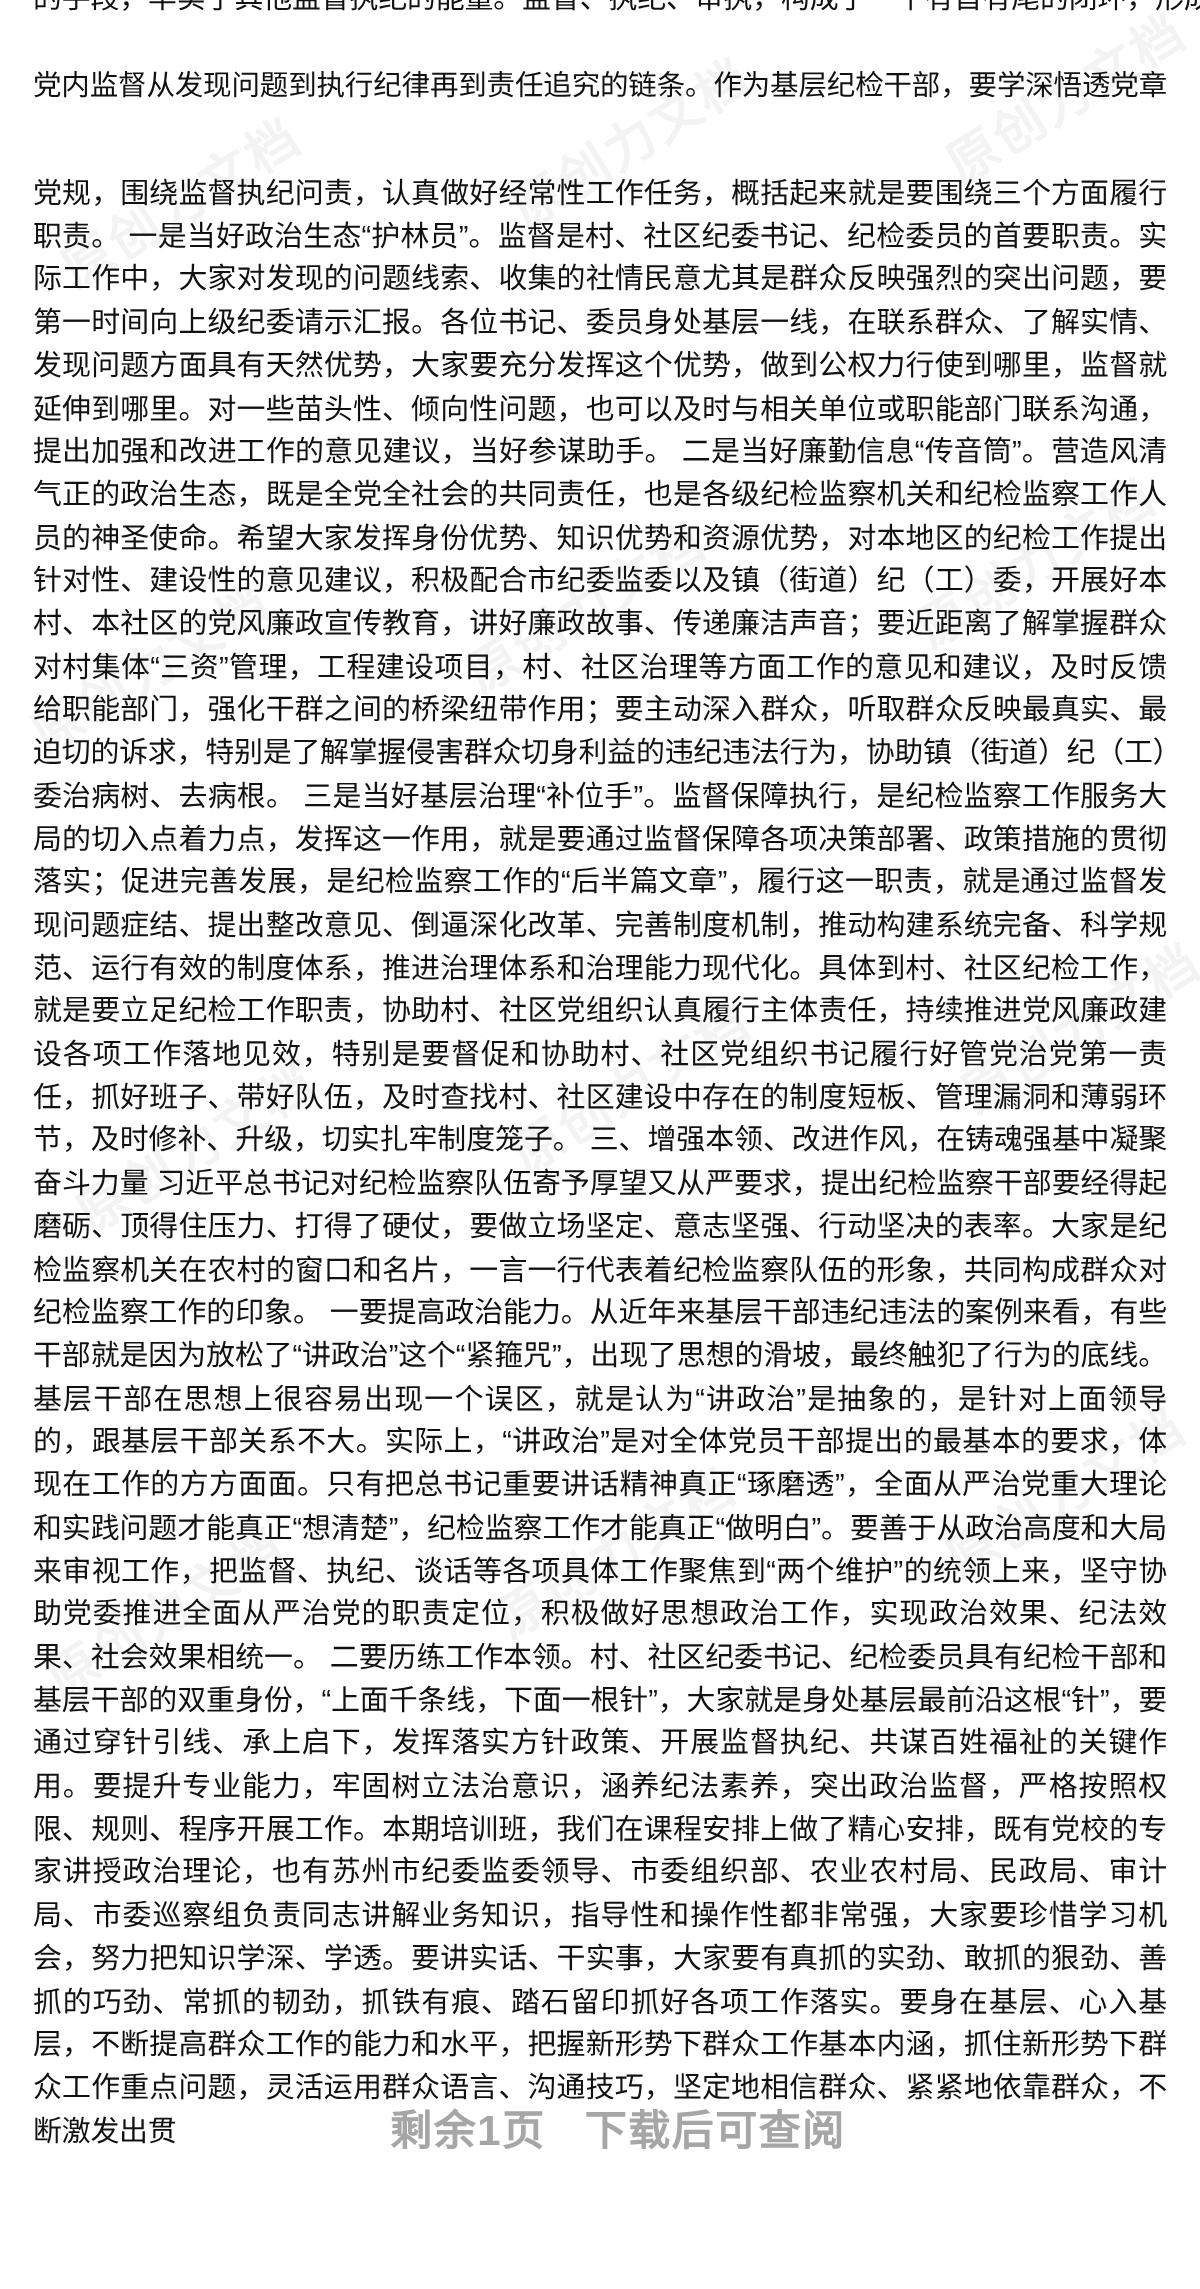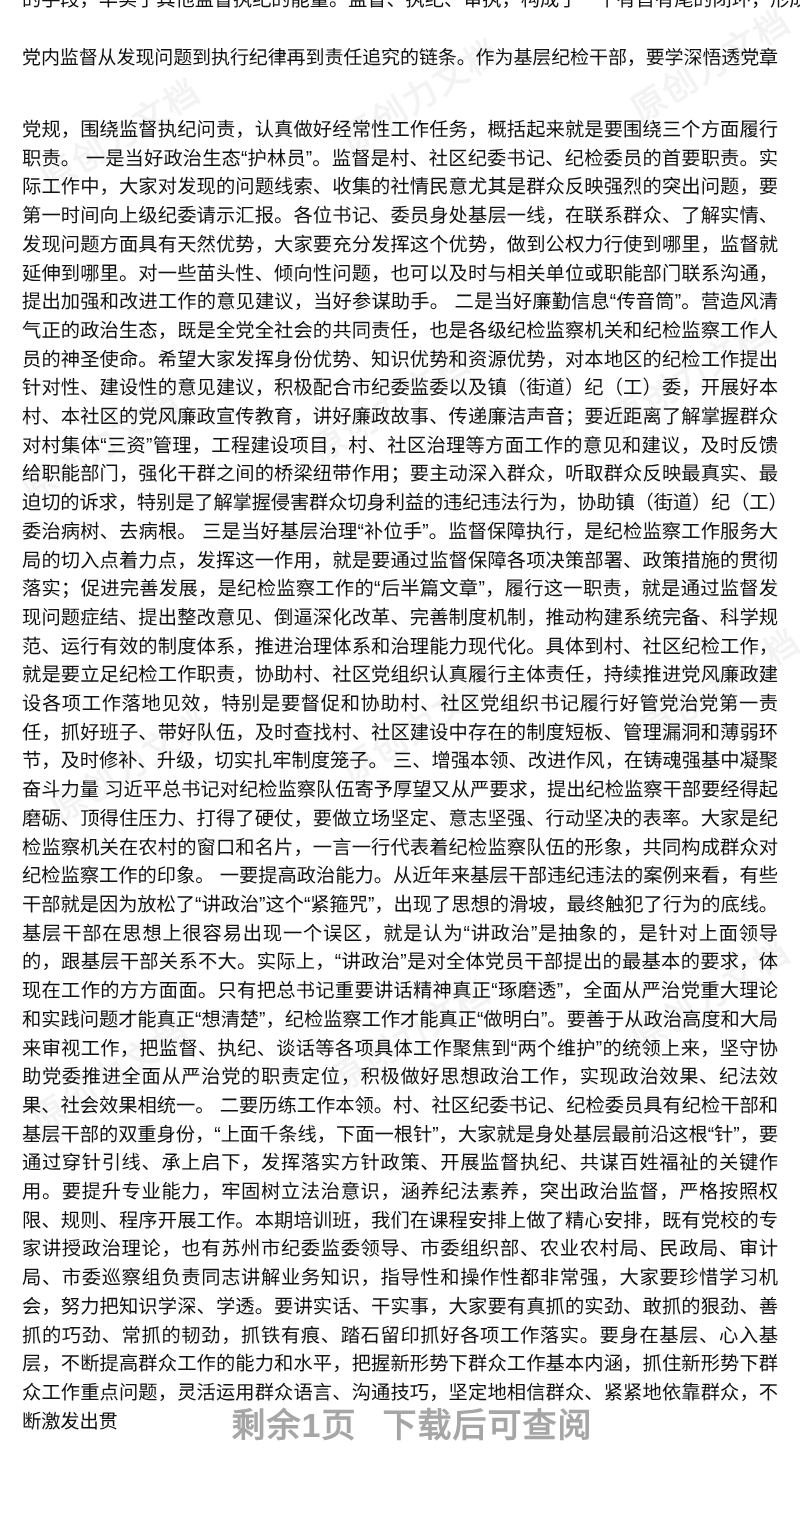--- a/index.html
+++ b/index.html
@@ -104,21 +104,21 @@
   .footer {
     position: absolute;
     left: 0;
     top: 1398px;
     width: 800px;
     text-align: center;
     z-index: 2;
   }
   .footer-text {
     display: inline-block;
-    font-size: 34px;
+    font-size: 28px;
     font-weight: 700;
     color: #a6a6a6;
     letter-spacing: 1px;
     font-family: "Liberation Sans", "DejaVu Sans", sans-serif;
     margin-left: 24px;
   }
   .footer-text .gap { display: inline-block; width: 26px; }
 </style>
 </head>
 <body>

